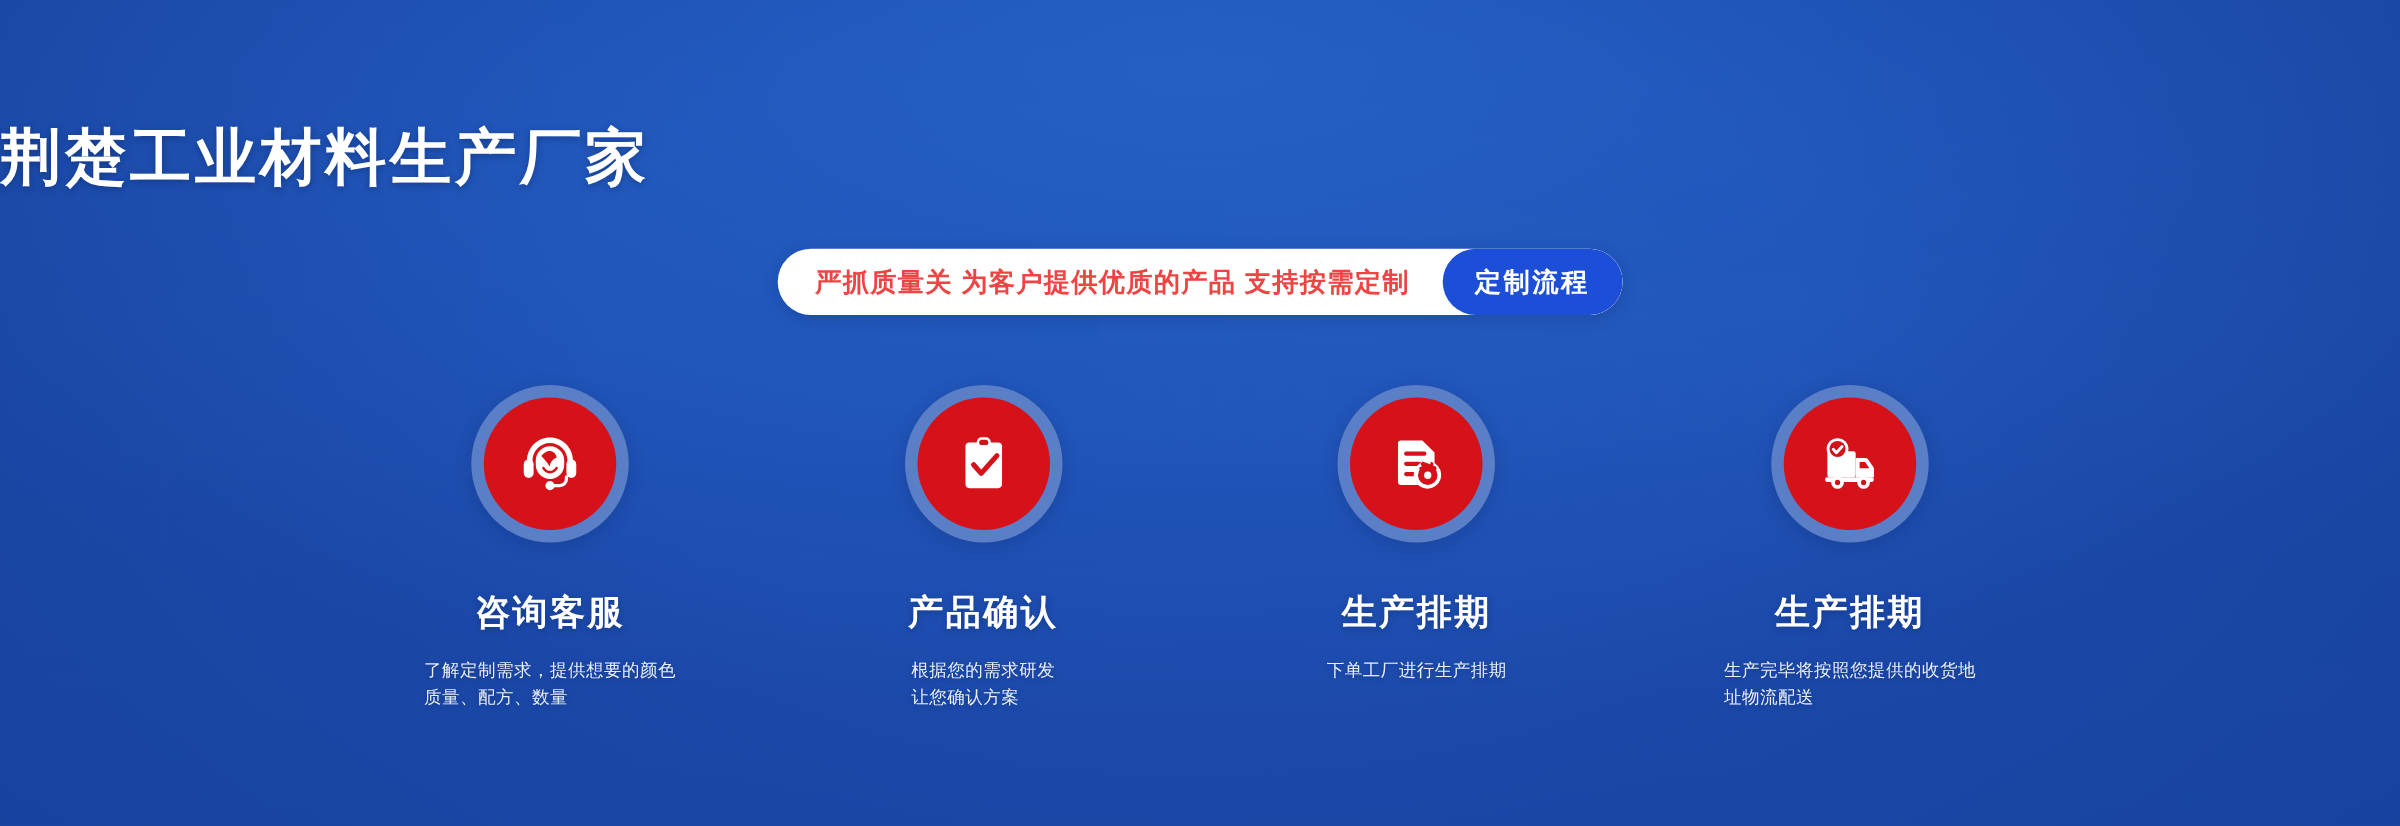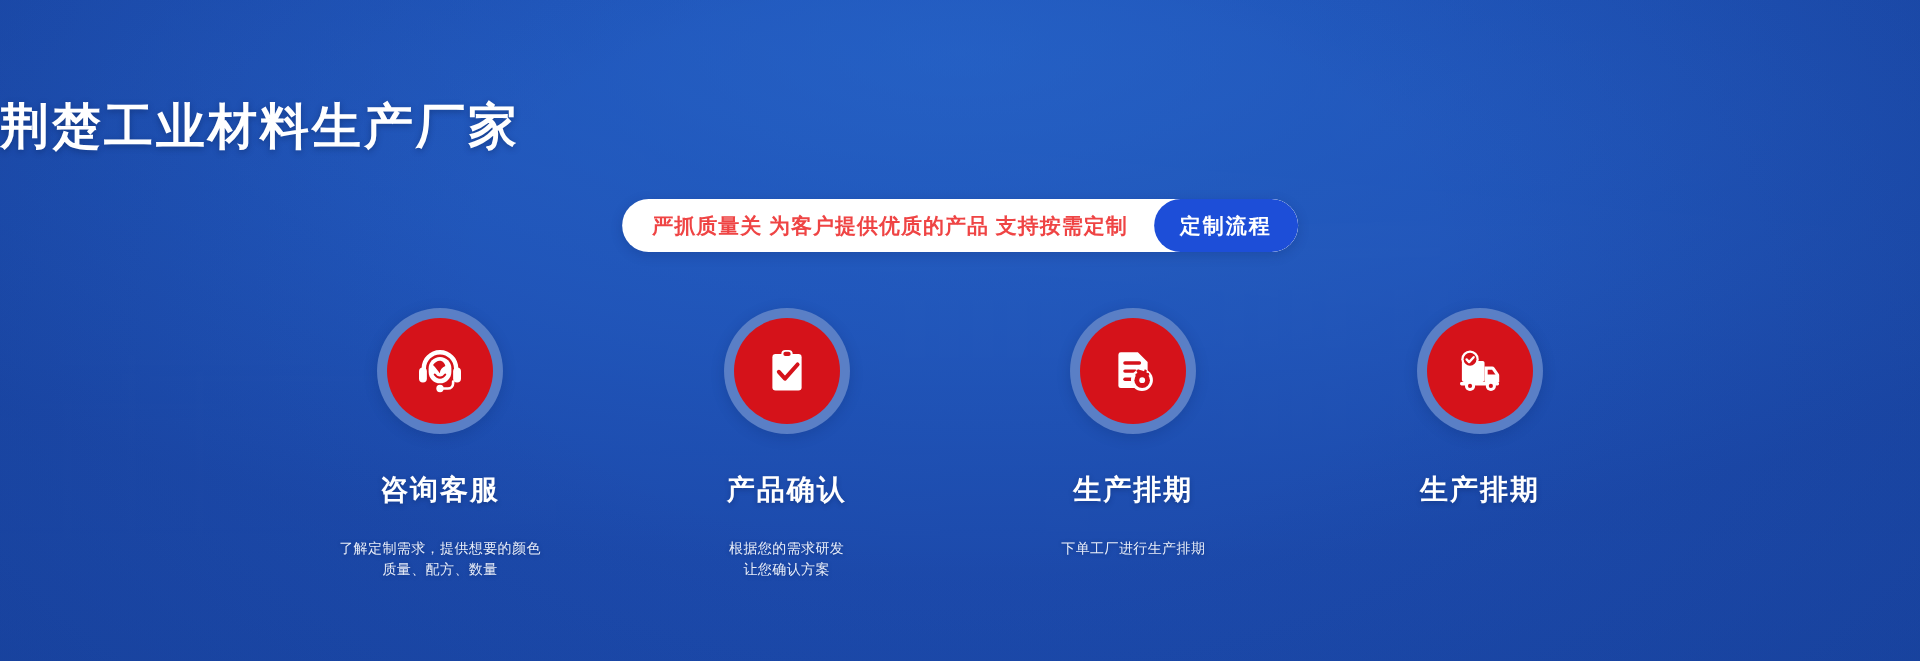--- a/index.html
+++ b/index.html
@@ -281,25 +281,24 @@
   .step-title {
     margin-top: 21px;
     color: #ffffff;
     font-size: 28px;
     font-weight: bold;
     letter-spacing: 2px;
     text-shadow: 0 2px 5px rgba(8,30,80,0.35);
     white-space: nowrap;
   }
   .step-desc {
-    margin-top: 13px;
+    margin-top: 1px;
     color: #e9eef9;
     font-size: 14px;
     line-height: 1.48;
-    text-align: center;
     letter-spacing: 0.4px;
     max-width: 230px;
     text-shadow: 0 1px 4px rgba(8,30,80,0.35);
   }
 </style>
 </head>
 <body>
 
 <div class="banner">
 
@@ -457,17 +456,21 @@
               <circle cx="21" cy="48.5" r="2.3" fill="#d5121a"></circle>
               <circle cx="44" cy="48.5" r="5.6" fill="#ffffff"></circle>
               <circle cx="44" cy="48.5" r="2.3" fill="#d5121a"></circle>
               <circle cx="21" cy="19" r="9.6" fill="#ffffff"></circle>
               <circle cx="21" cy="19" r="7.1" fill="#d5121a"></circle>
               <path d="M17.2 19.2l2.8 3 5-5.4" stroke="#ffffff" stroke-width="2.6" fill="none" stroke-linecap="round" stroke-linejoin="round"></path>
             </svg>
           </div>
         </div>
         <div class="step-title">生产排期</div>
+        <div class="step-desc">
+          <div>生产完毕将按照您提供的收货地</div>
+          <div>址物流配送</div>
+        </div>
       </div>
 
     </div>
   </div>
 </div>
 
 </body></html>

